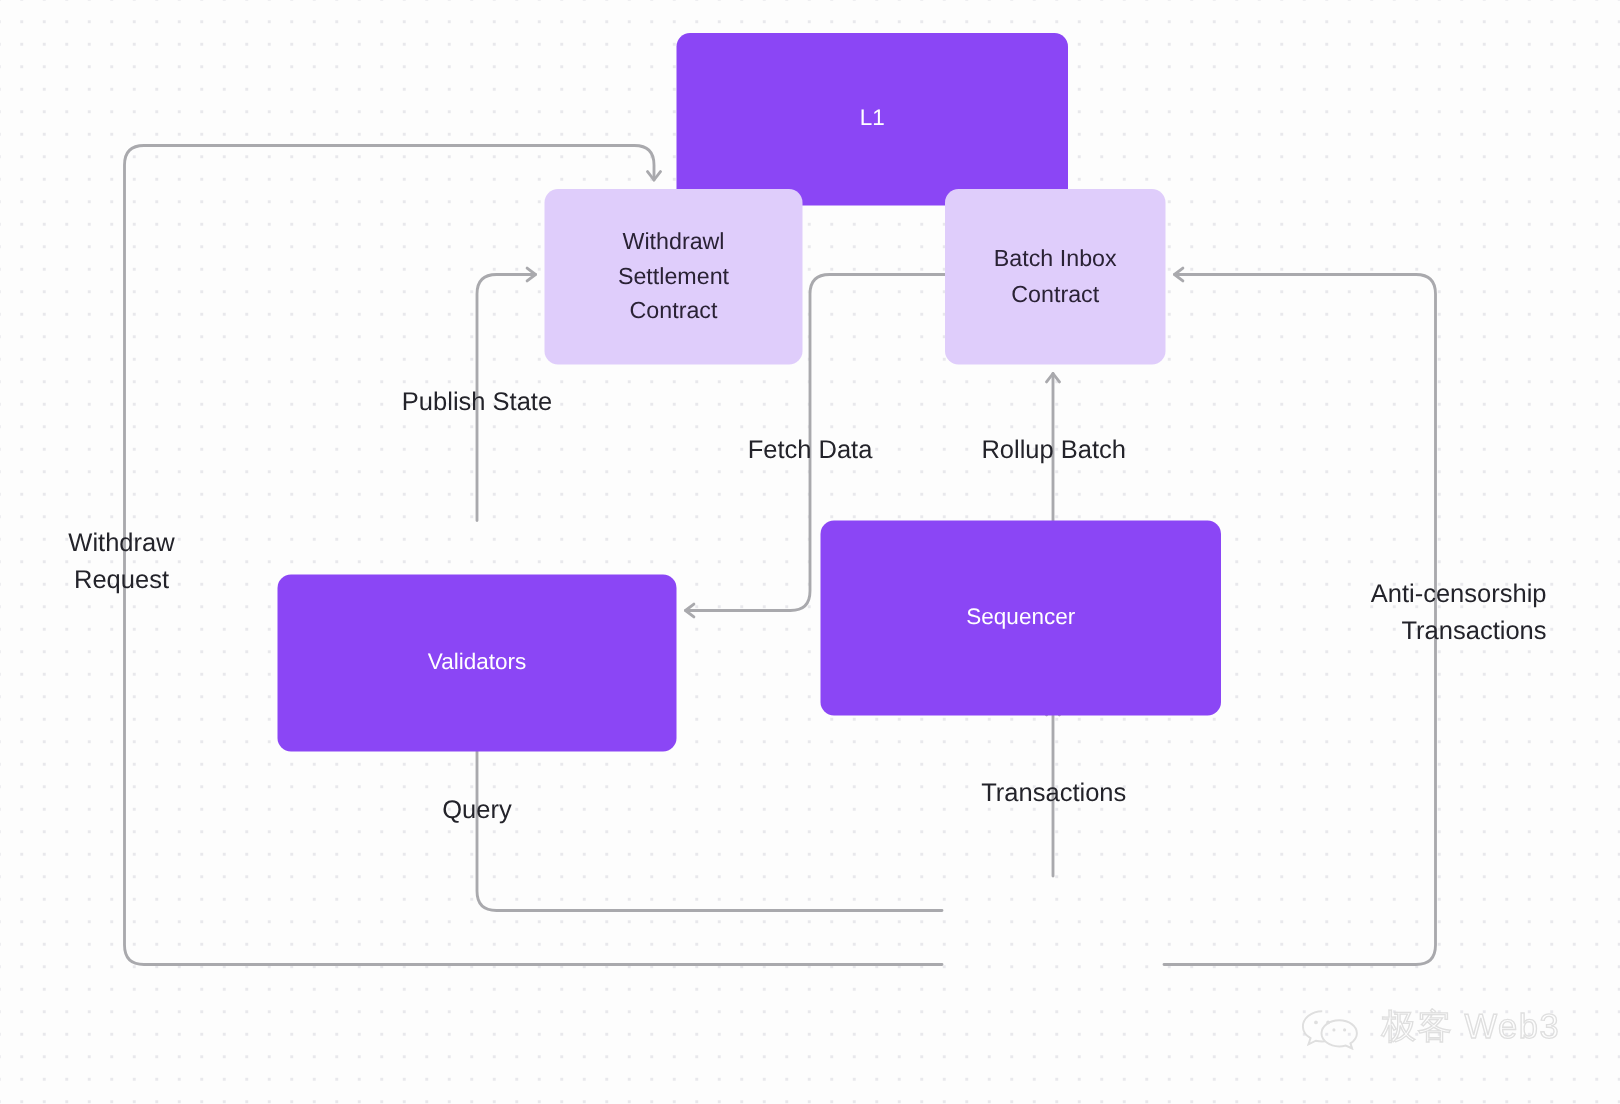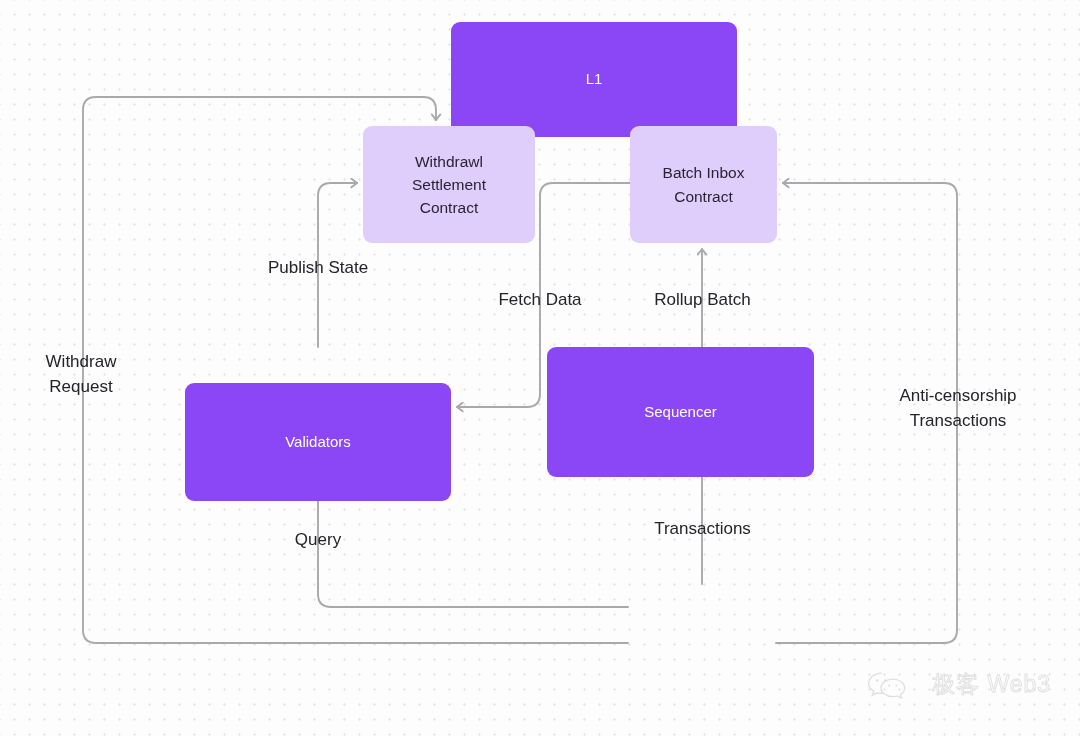--- a/index.html
+++ b/index.html
@@ -64,21 +64,22 @@
     line-height: 1.45;
     text-align: center;
     white-space: pre-line;
     pointer-events: none;
   }
   #watermark {
     position: absolute;
     left: 866px;
     top: 669px;
     display: flex;
-    gap: 24px;
+    align-items: center;
+    gap: 13px;
     opacity: 0.9;
   }
   #watermark .wm-text {
     font-size: 23px;
     color: rgba(255,255,255,0);
     -webkit-text-stroke: 0.9px #dcdcdc;
     letter-spacing: 1px;
     white-space: nowrap;
   }
 </style>
@@ -104,21 +105,21 @@
       <path d="M702,347 L702,249" marker-end="url(#arrowhead)"></path>
 
       <path d="M776,643 L944,643 Q957,643 957,630 L957,196 Q957,183 944,183 L783,183" marker-end="url(#arrowhead)"></path>
 
       <path d="M628,607 L331,607 Q318,607 318,594 L318,471" marker-end="url(#arrowhead)"></path>
 
       <path d="M702,584 L702,471" marker-end="url(#arrowhead)"></path>
     </g>
   </svg>
 
-  <div class="node node-purple" style="left:451px; top:22px; width:286px; height:115px;">
+  <div class="node node-purple" style="left:451px; top:22px; width:261px; height:115px;">
     <span class="label">L1</span>
   </div>
 
   <div class="node node-lavender" style="left:363px; top:126px; width:172px; height:117px;">
     <span class="label">Withdrawl
 Settlement
 Contract</span>
   </div>
 
   <div class="node node-lavender" style="left:630px; top:126px; width:147px; height:117px;">
@@ -137,21 +138,21 @@
 
   <div class="edge-label" style="left:25px; top:350px; width:112px;">Withdraw
 Request</div>
 
   <div class="edge-label" style="left:249px; top:256px; width:138px;">Publish State</div>
 
   <div class="edge-label" style="left:484px; top:288px; width:112px;">Fetch Data</div>
 
   <div class="edge-label" style="left:640px; top:288px; width:125px;">Rollup Batch</div>
 
-  <div class="edge-label" style="left:885px; top:384px; width:146px;">Anti-censorship
+  <div class="edge-label" style="left:885px; top:384px; width:146px;text-align:right;">Anti-censorship
 Transactions</div>
 
   <div class="edge-label" style="left:268px; top:528px; width:100px;">Query</div>
 
   <div class="edge-label" style="left:640px; top:517px; width:125px;">Transactions</div>
 
   <div id="watermark">
     <svg width="42" height="30" viewBox="0 0 42 30">
       <g fill="none" stroke="#dcdcdc" stroke-width="1.3">
         <path d="M15.5,4.2 C8.3,4.2 2.6,8.8 2.6,14.3 C2.6,17.5 4.6,20.3 7.7,22.1 L6.3,26.2 L11.2,23.8 C12.5,24.1 13.9,24.3 15.5,24.3 C16.1,24.3 16.7,24.3 17.3,24.2"></path>

